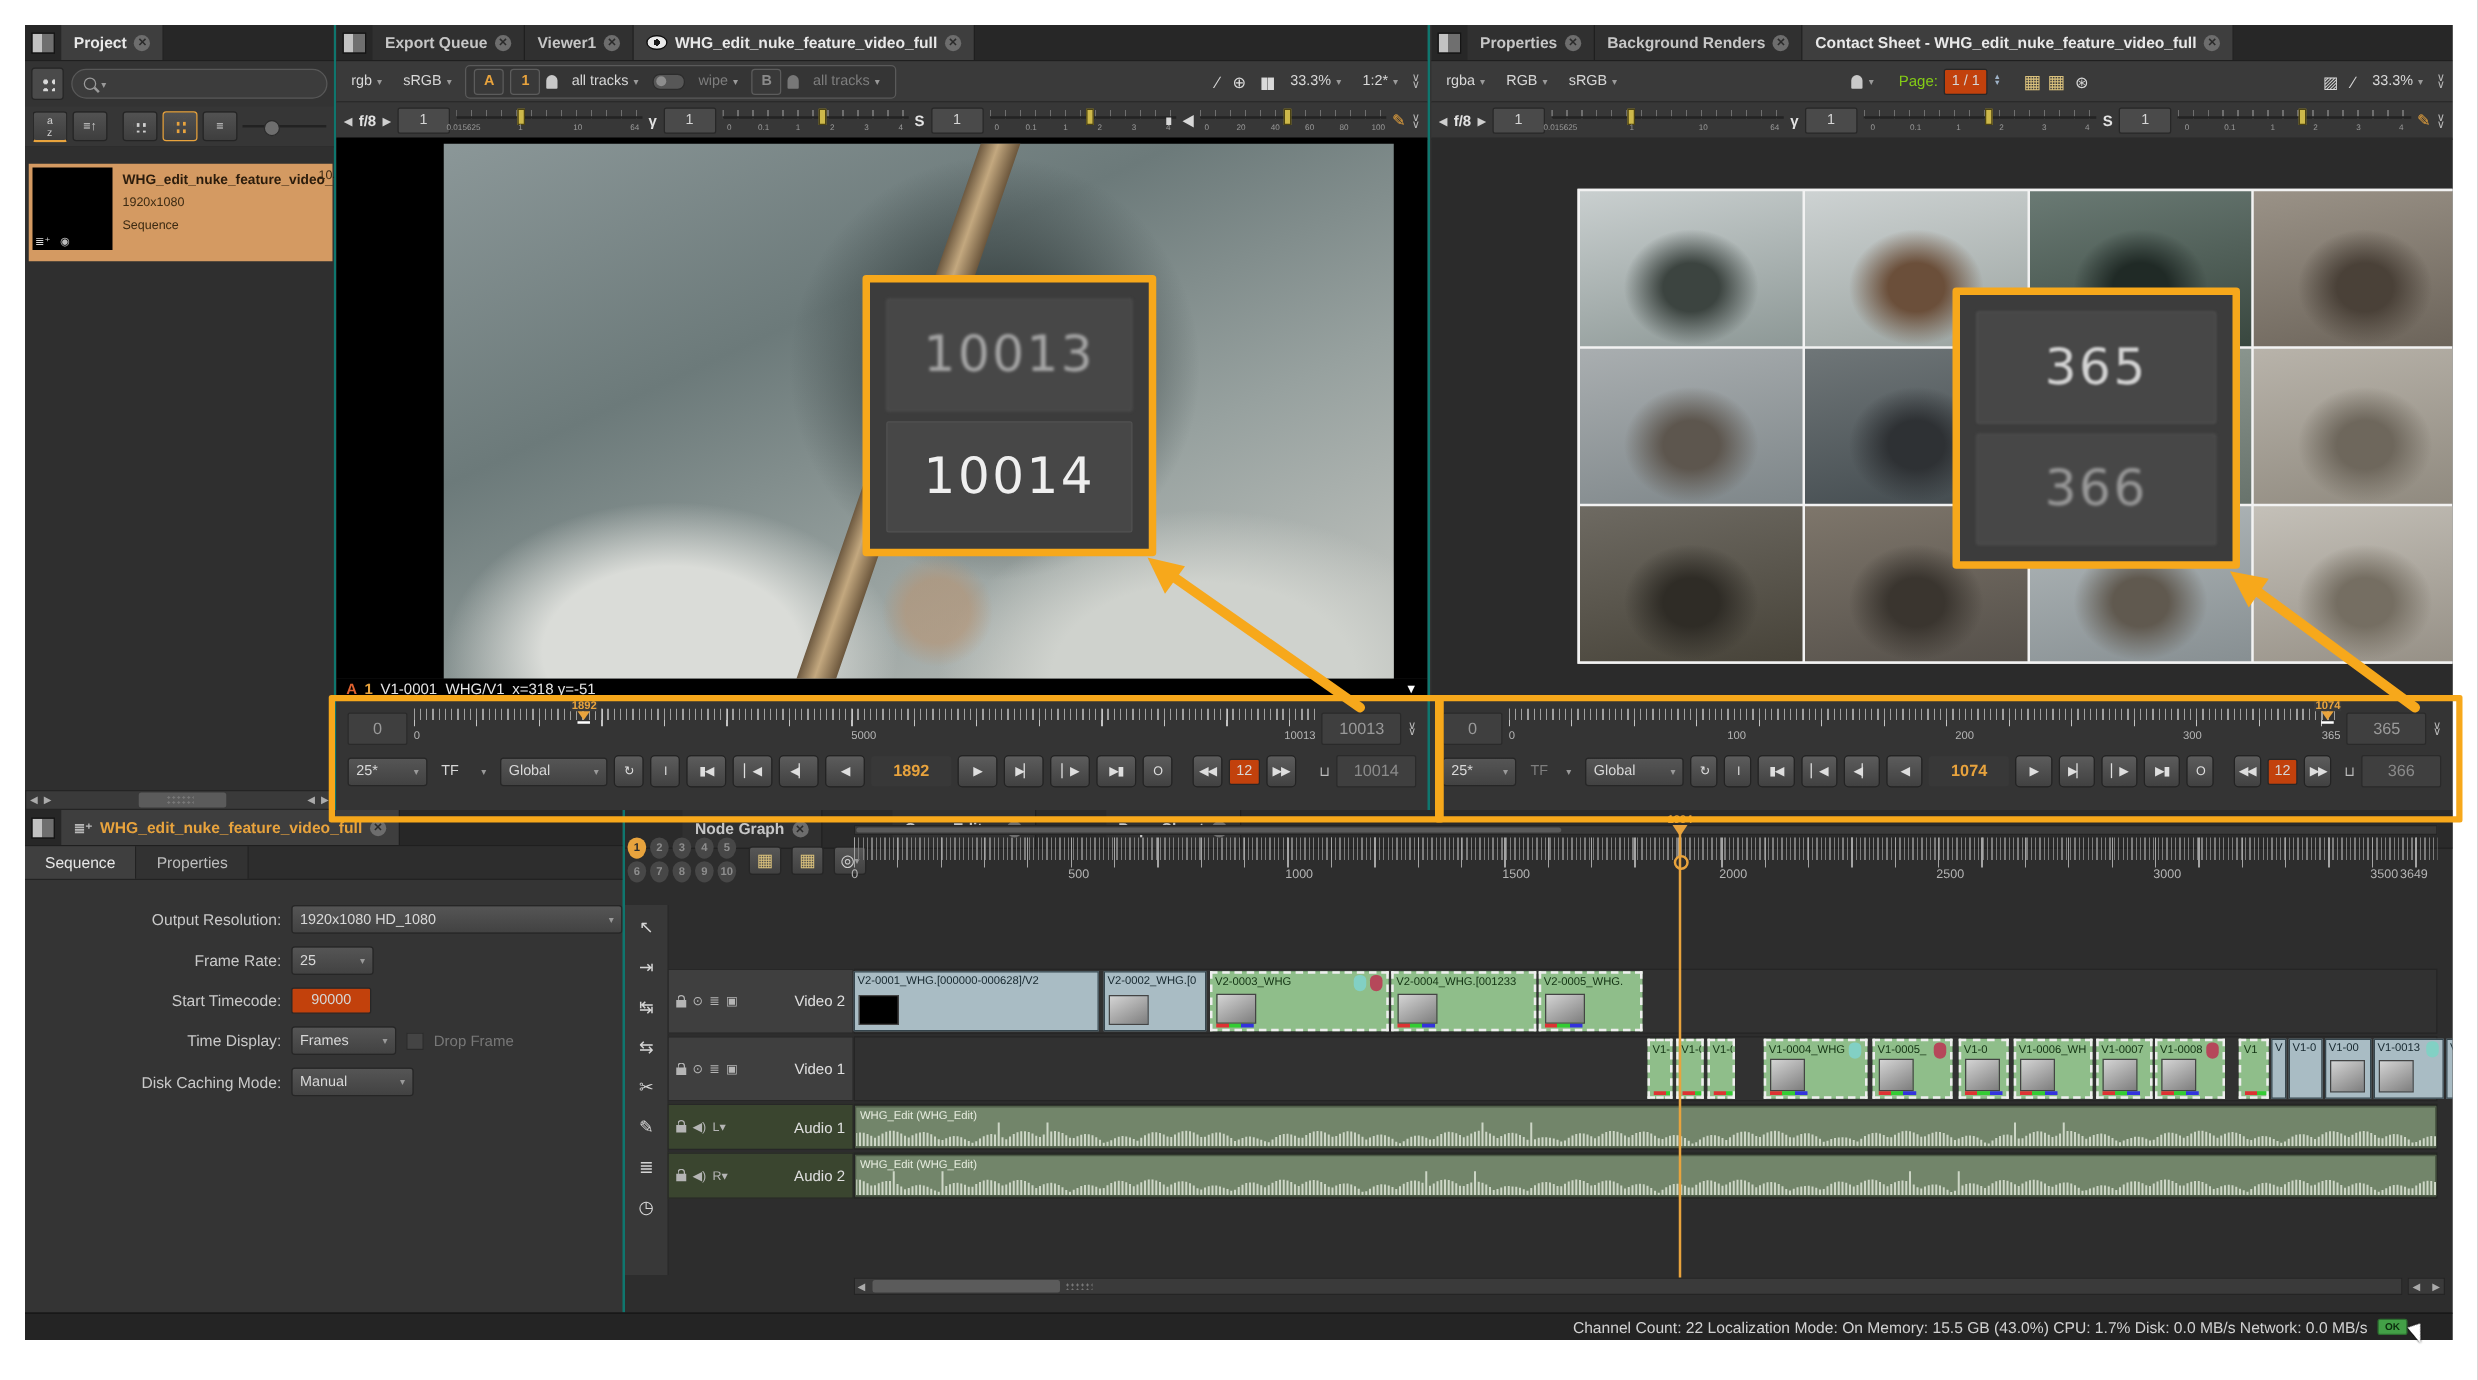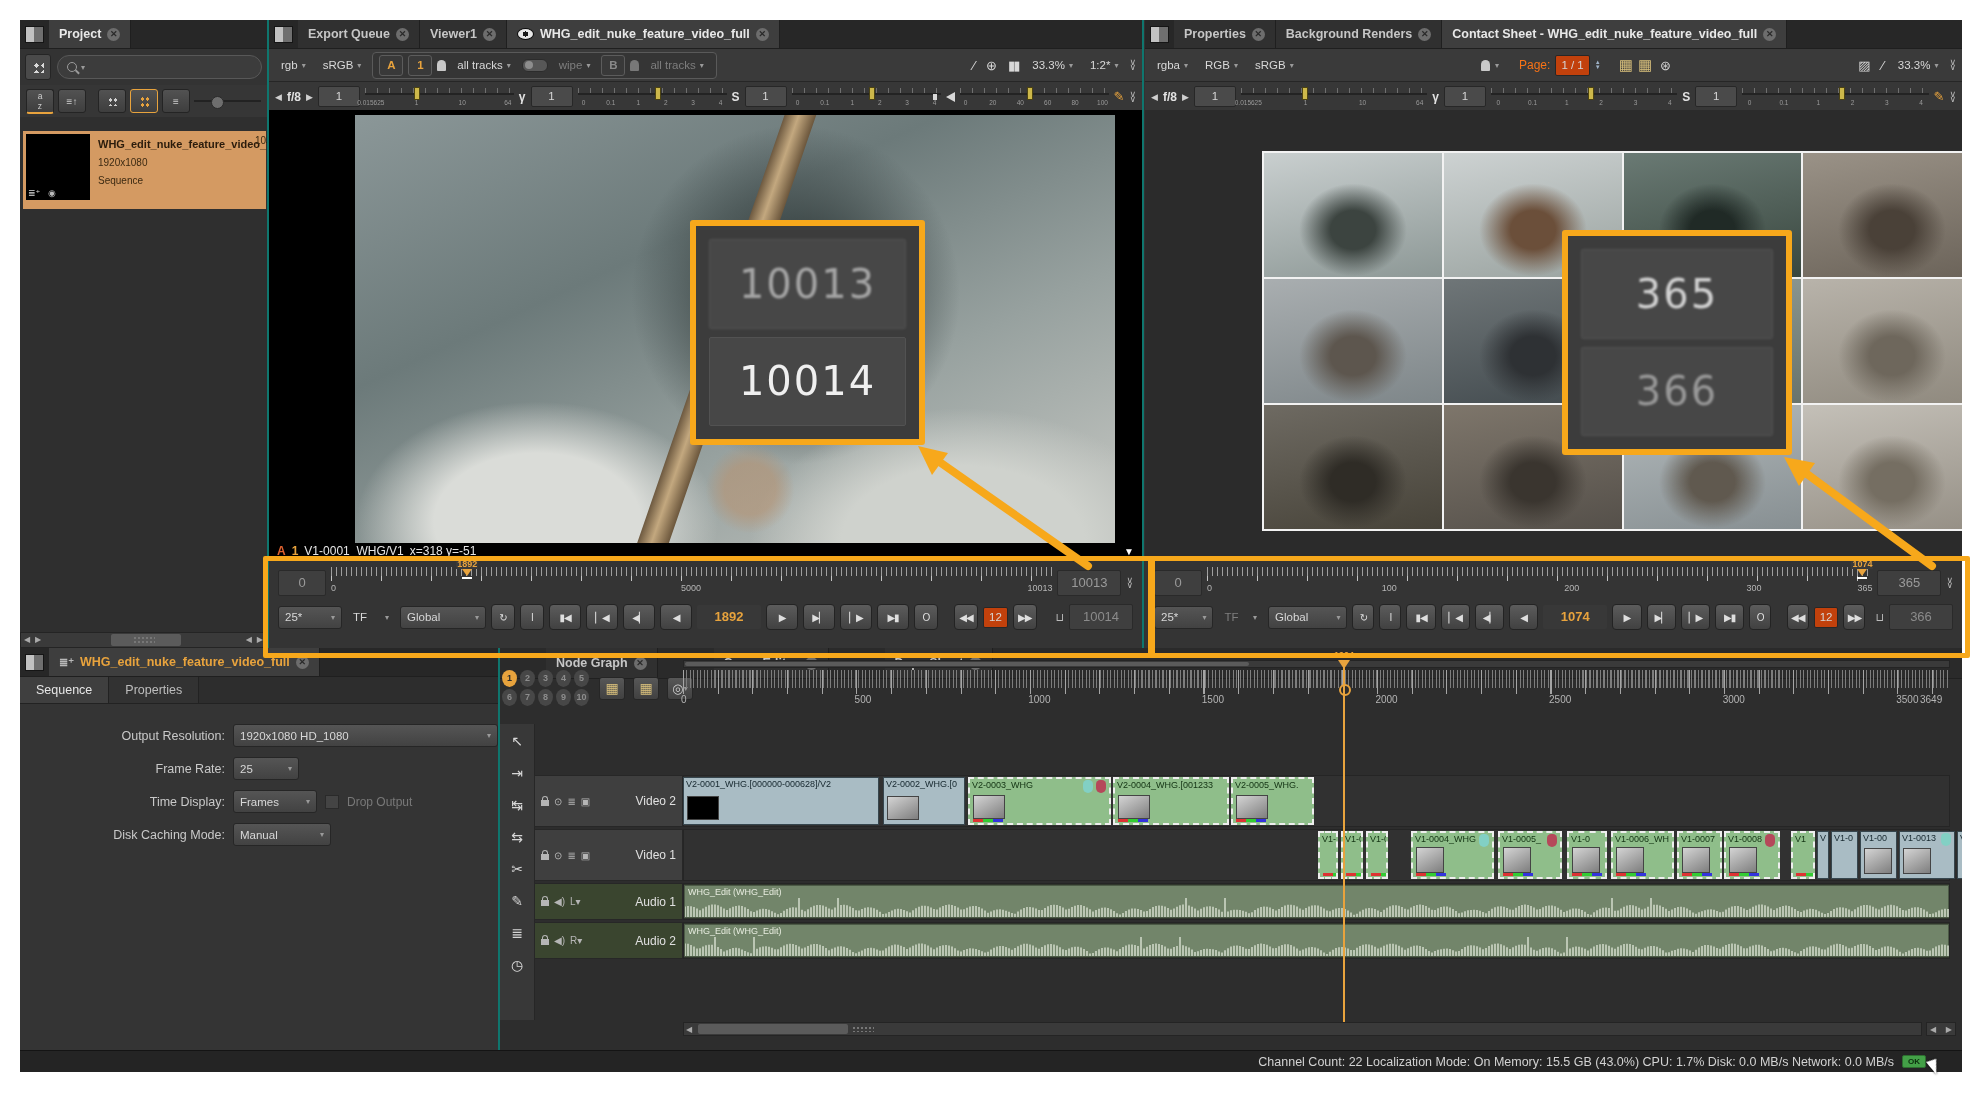--- a/index.html
+++ b/index.html
@@ -446,21 +446,21 @@
             <span class="caret">▾</span>
           </span>
       <span class="uisel flat">
             <span class="sel-val">sRGB</span>
             <span class="caret">▾</span>
           </span>
       <span class="spacer"></span>
       <span class="bell"></span>
       <span class="caret">▾</span>
       <span style="width:10px;"></span>
-      <span style="color:#f97316;font-size:12px;">Page:</span>
+      <span style="color:#84cc16;font-size:12px;">Page:</span>
       <span class="ufield">1 / 1</span>
       <span style="display:inline-flex;flex-direction:column;font-size:6px;color:#9fb3c8;line-height:5px;">
             <span>▲</span>
             <span>▼</span>
           </span>
       <span style="width:8px;"></span>
       <span style="color:#d9c07c;font-size:15px;">▦</span>
       <span style="color:#d9c07c;font-size:15px;">▦</span>
       <span class="ibtn">⊛</span>
       <span class="spacer"></span>
@@ -617,27 +617,31 @@
             </span>
       </div>
       <div class="form-row">
         <span class="form-label">Frame Rate:</span>
         <span class="uisel" style="width:52px;">
               <span class="sel-val">25</span>
               <span class="caret">▾</span>
             </span>
       </div>
       <div class="form-row">
+        <span class="form-label">Start Timecode:</span>
+        <span class="ufield" style="min-width:52px;">90000</span>
+      </div>
+      <div class="form-row">
         <span class="form-label">Time Display:</span>
         <span class="uisel" style="width:70px;">
               <span class="sel-val">Frames</span>
               <span class="caret">▾</span>
             </span>
         <span class="checkbox"></span>
-        <span class="grey-label">Drop Output</span>
+        <span class="grey-label">Drop Frame</span>
       </div>
       <div class="form-row">
         <span class="form-label">Disk Caching Mode:</span>
         <span class="uisel" style="width:84px;">
               <span class="sel-val">Manual</span>
               <span class="caret">▾</span>
             </span>
       </div>
     </div>
   </div>

